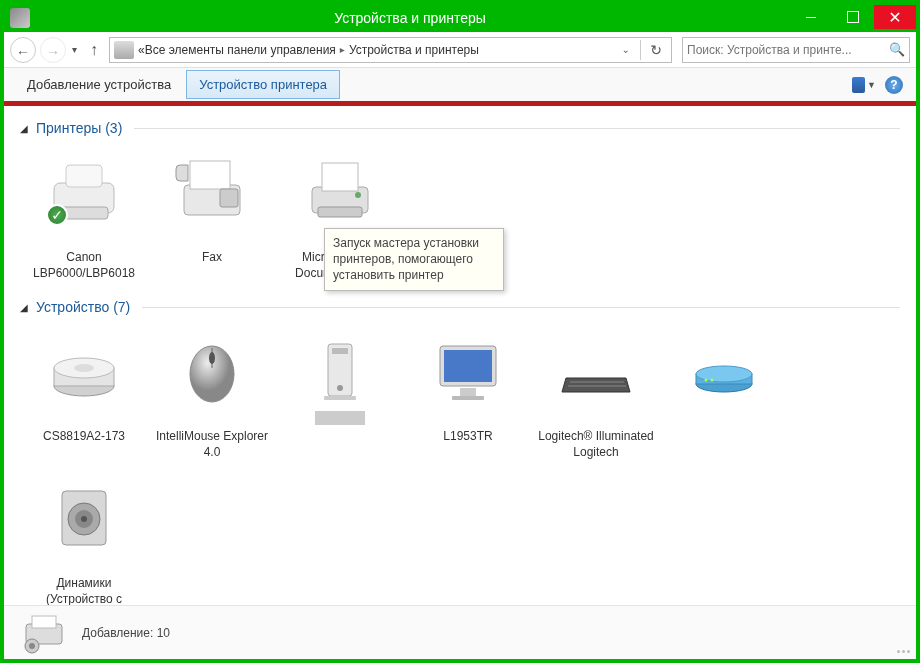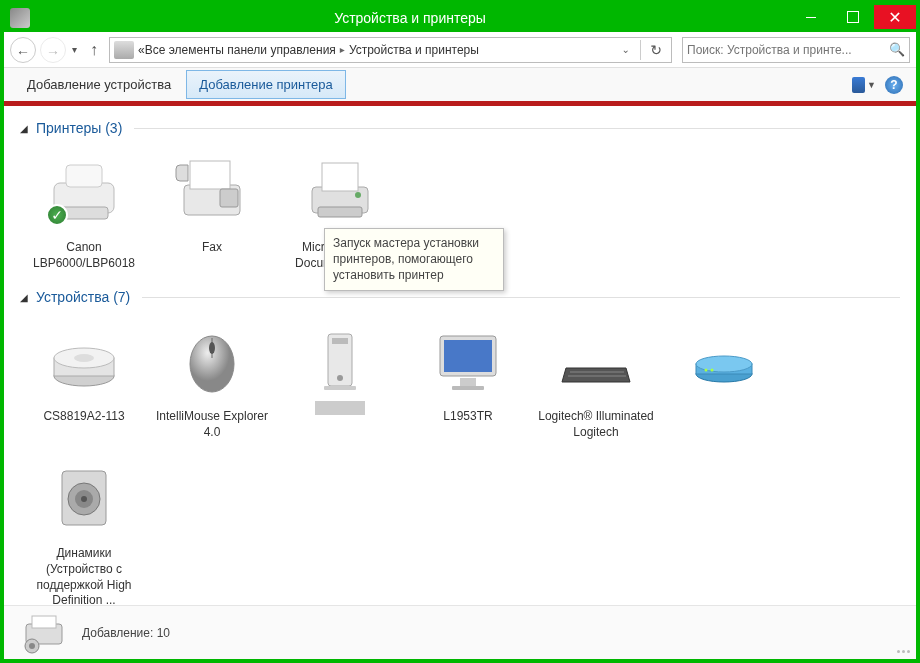--- a/index.html
+++ b/index.html
@@ -41,21 +41,21 @@
 .tool-drop { font-size:9px; color:#555; margin-left:2px;}
 .tool-help { width:18px; height:18px; border-radius:50%; background:radial-gradient(#6ab0f0,#2a6ab0); color:#fff; font-size:12px; font-weight:bold; display:flex; align-items:center; justify-content:center;}
 
 .content { flex:1; overflow:auto; padding: 8px 16px; position:relative; background:#fff;}
 .group-header { display:flex; align-items:center; font-size:14px; color:#1a5a9a; margin: 6px 0 10px 0; cursor:pointer;}
 .group-header .arrow { width:12px; font-size:10px; color:#333; margin-right:4px;}
 .group-header .line { flex:1; height:1px; background:#e0e0e0; margin-left:12px;}
 .items { display:flex; flex-wrap:wrap; gap: 0; }
 .item { width: 128px; padding: 4px; text-align:center; cursor:pointer; display:flex; flex-direction:column; align-items:center; margin-bottom:8px;}
 .item-icon { width:80px; height:80px; display:flex; align-items:center; justify-content:center; position:relative;}
-.item-label { font-size:12px; color:#333; line-height:1.3; margin-top:10px; max-width:120px;}
+.item-label { font-size:12px; color:#333; line-height:1.3; margin-top:20px; max-width:120px;}
 .check-badge { position:absolute; bottom:4px; left:2px; width:22px; height:22px; background:radial-gradient(#4caf50,#2e7d32); border-radius:50%; display:flex; align-items:center; justify-content:center; color:#fff; font-size:14px; border:2px solid #fff;}
 .redacted { background:#ccc; color:transparent; width:50px; height:14px; margin:2px auto 0;}
 
 .tooltip { position:absolute; left: 320px; top: 122px; width: 180px; background:#fffff6; border:1px solid #bbb; padding:6px 8px; font-size:12px; color:#444; line-height:1.35; box-shadow:2px 2px 5px rgba(0,0,0,0.2); z-index:10;}
 
 .statusbar { height: 54px; border-top:1px solid #e5e5e5; background:#fafafa; display:flex; align-items:center; padding:0 16px; gap:14px;}
 .status-icon { width:48px; height:42px; }
 .status-text { font-size:12px; color:#444;}
 
 .grip { position:absolute; right:6px; bottom:6px; display:flex; gap:2px;}
@@ -108,21 +108,21 @@
       <div class="refresh-btn"><span>↻</span></div>
     </div>
     <div class="searchbox">
       <input placeholder="Поиск: Устройства и принте..." style="">
       <div class="search-icon">🔍</div>
     </div>
   </div>
 
   <div class="toolbar">
     <div class="tool-btn">Добавление устройства</div>
-    <div class="tool-btn active">Добавление принтера</div>
+    <div class="tool-btn active">Устройство принтера</div>
     <div class="tool-spacer"></div>
     <div class="tool-icon">
       <div class="tool-view"></div>
       <span class="tool-drop">▼</span>
     </div>
     <div class="tool-icon">
       <div class="tool-help">
           <span>?</span>
         </div>
     </div>
@@ -169,35 +169,35 @@
               <rect x="16" y="52" width="44" height="10" rx="2" fill="#ccc" stroke="#999"></rect>
               <circle cx="56" cy="40" r="3" fill="#6a6"></circle>
             </svg>
         </div>
         <div class="item-label">Microsoft XPS Document Writer</div>
       </div>
     </div>
 
     <div class="group-header">
       <span class="arrow">◢</span>
-      <span>Устройства</span>&nbsp;
+      <span>Устройство</span>&nbsp;
       <span>(7)</span>
       <div class="line"></div>
     </div>
     <div class="items">
       <div class="item">
         <div class="item-icon">
           <svg width="76" height="70" viewBox="0 0 76 70">
               <ellipse cx="38" cy="52" rx="30" ry="10" fill="#d0d0d0" stroke="#999"></ellipse>
               <rect x="8" y="34" width="60" height="18" fill="#e4e4e4" stroke="#aaa"></rect>
               <ellipse cx="38" cy="34" rx="30" ry="10" fill="#f2f2f2" stroke="#bbb"></ellipse>
               <ellipse cx="38" cy="34" rx="10" ry="4" fill="#ddd"></ellipse>
             </svg>
         </div>
-        <div class="item-label">CS8819A2-113</div>
+        <div class="item-label">CS8819A2-173</div>
       </div>
       <div class="item">
         <div class="item-icon">
           <svg width="76" height="70" viewBox="0 0 76 70">
               <ellipse cx="38" cy="40" rx="22" ry="28" fill="url(#mg)" stroke="#888"></ellipse>
               <defs>
                 <radialGradient id="mg" cx="40%" cy="30%">
                   <stop offset="0%" stop-color="#eee"></stop>
                   <stop offset="100%" stop-color="#888"></stop>
                 </radialGradient>

